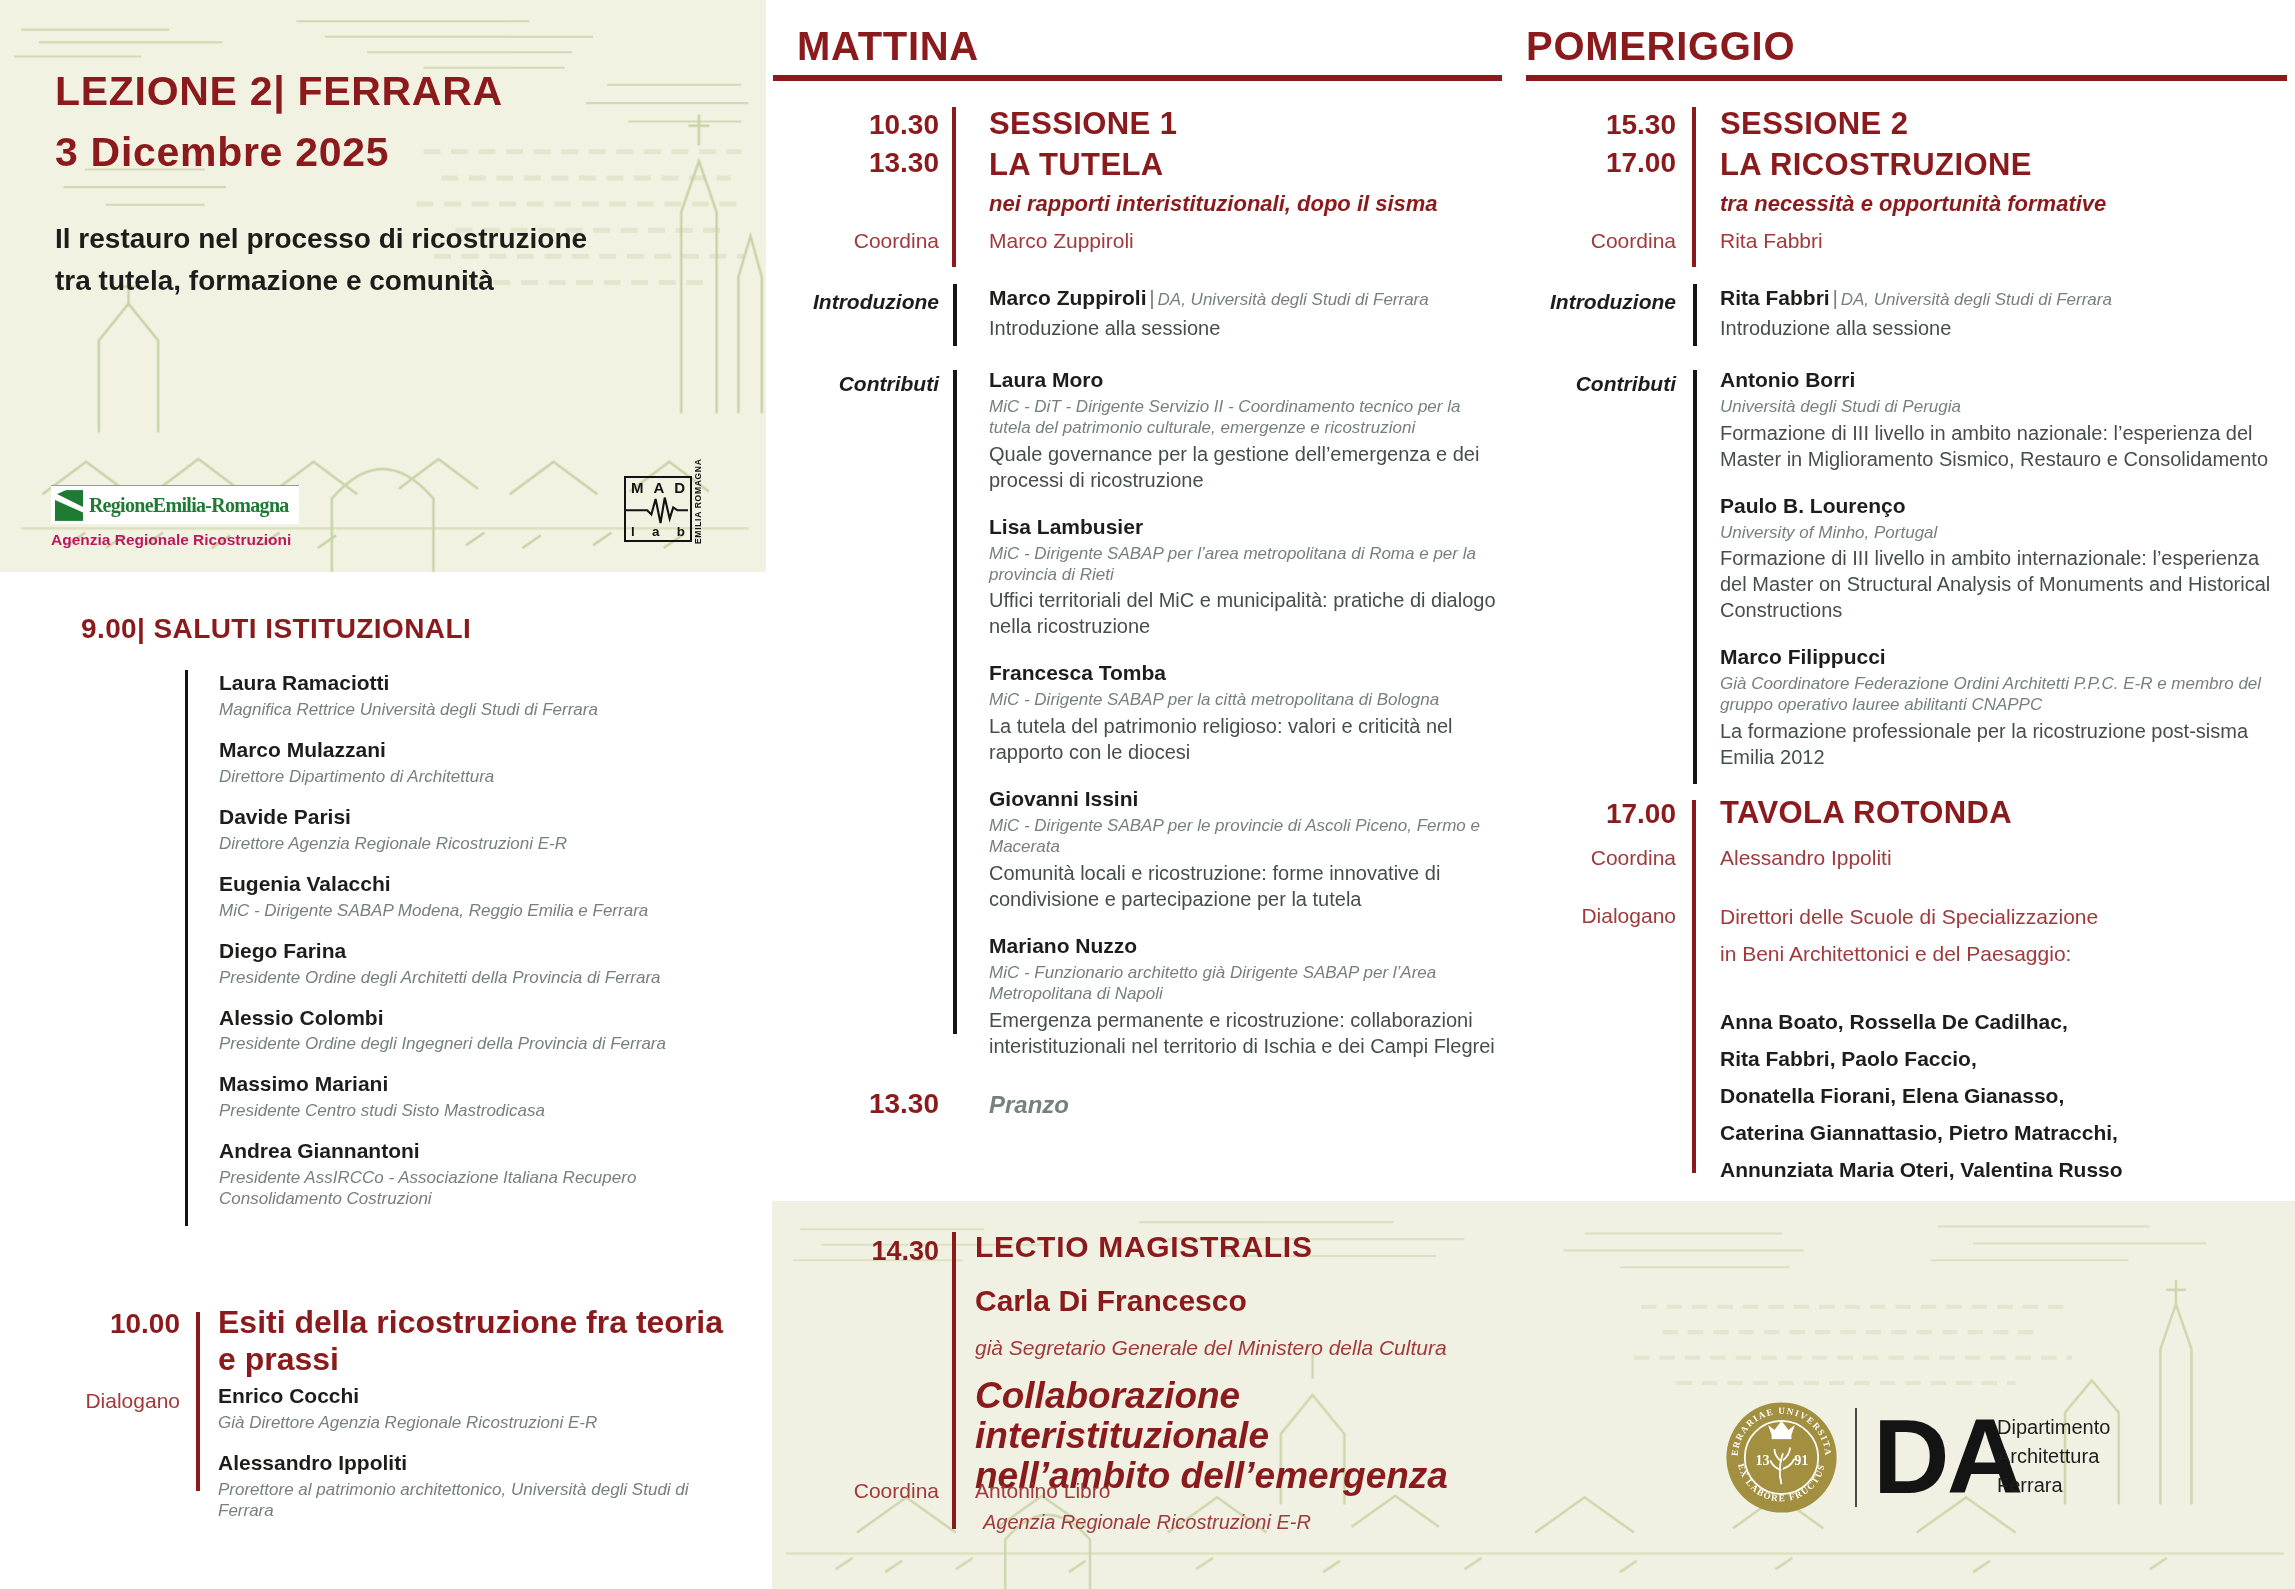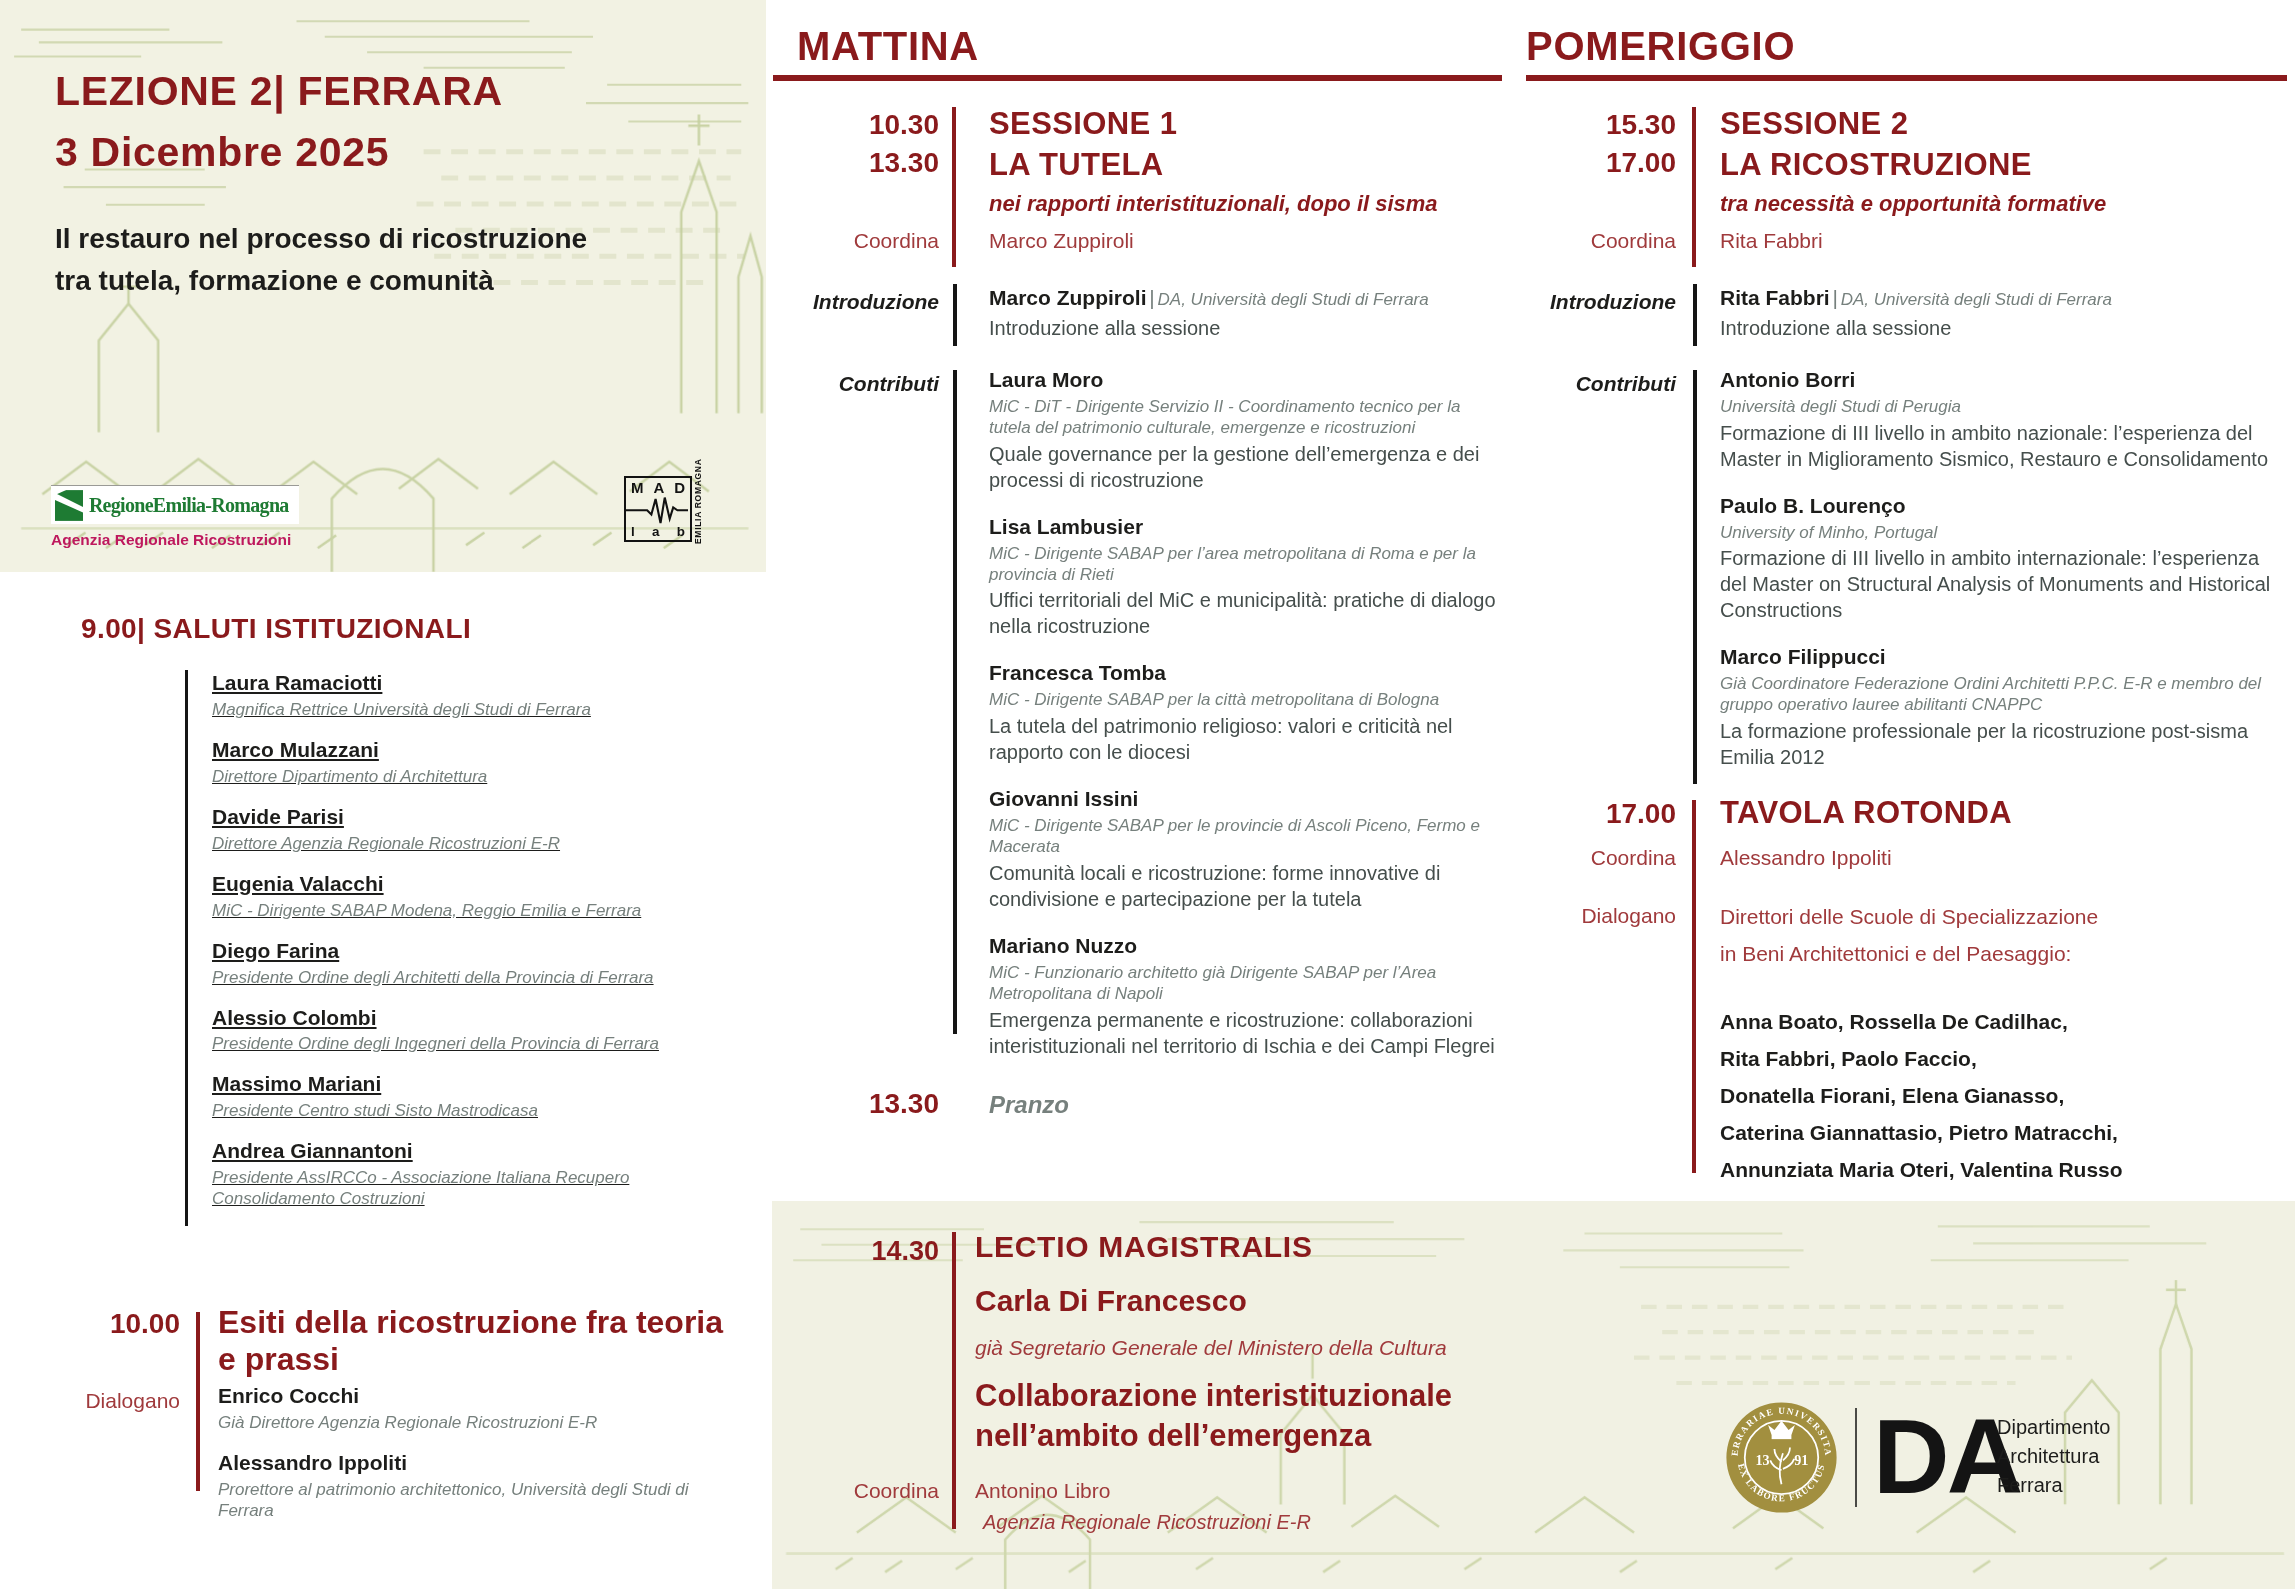--- a/index.html
+++ b/index.html
@@ -49,21 +49,21 @@
   .intro-talk{font-size:20px;color:#454E4C;margin-top:7px;}
   .sec-title{font-size:28px;font-weight:bold;color:#8A1A1C;letter-spacing:0.4px;}
   .esiti-title{font-size:32px;font-weight:bold;color:#8A1A1C;line-height:37px;}
   .pranzo-label{font-size:24px;font-weight:bold;font-style:italic;color:#76807D;}
   .participant-line{font-size:21px;font-weight:bold;color:#1D1D1B;line-height:37px;}
   .tavola-intro{font-size:21px;color:#A03A3C;line-height:37px;}
   
   .lectio-title{font-size:30px;font-weight:bold;color:#8A1A1C;letter-spacing:0.7px;}
   .lectio-speaker{font-size:30px;font-weight:bold;color:#8A1A1C;}
   .lectio-role{font-size:21px;font-style:italic;color:#A03A3C;}
-  .lectio-talk{font-size:31px;font-weight:bold;color:#8A1A1C;line-height:40px;}
+  .lectio-talk{font-size:37px;font-weight:bold;font-style:italic;color:#8A1A1C;line-height:40px;}
   .lectio-aff{font-size:20px;font-style:italic;color:#A03A3C;}
   
   .band{left:772px;top:1201px;width:1524px;height:388px;background:#F1F1E3;overflow:hidden;}
   
   .da-divider{width:2.1px;background:#4a4a46;}
   .da-text{font-size:106px;font-weight:bold;color:#141414;letter-spacing:-2.8px;line-height:99px;}
   .da-dept{font-size:20px;color:#1d1d1b;line-height:29px;}
 </style>
 </head>
 <body>
@@ -135,21 +135,21 @@
       </div>
       <div class="mad-side">EMILIA ROMAGNA</div>
     </div>
   </section>
 
   <div class="abs sec-title" style="left:81px;top:613px;">
     <span>9.00|</span>
     <span>SALUTI ISTITUZIONALI</span>
   </div>
 
-  <div class="abs" style="left:185px;top:670px;width:530px;border-left:3.5px solid #151515;padding-left:24px;box-sizing:border-box;text-decoration:underline;">
+  <div class="abs" style="left:185px;top:670px;width:530px;border-left:3.5px solid #151515;padding-left:31px;box-sizing:border-box;">
 
       <div class="entry">
         <div class="name">Laura Ramaciotti</div>
         <div class="role">Magnifica Rettrice Università degli Studi di Ferrara</div>
       </div>
 
       <div class="entry">
         <div class="name">Marco Mulazzani</div>
         <div class="role">Direttore Dipartimento di Architettura</div>
       </div>

